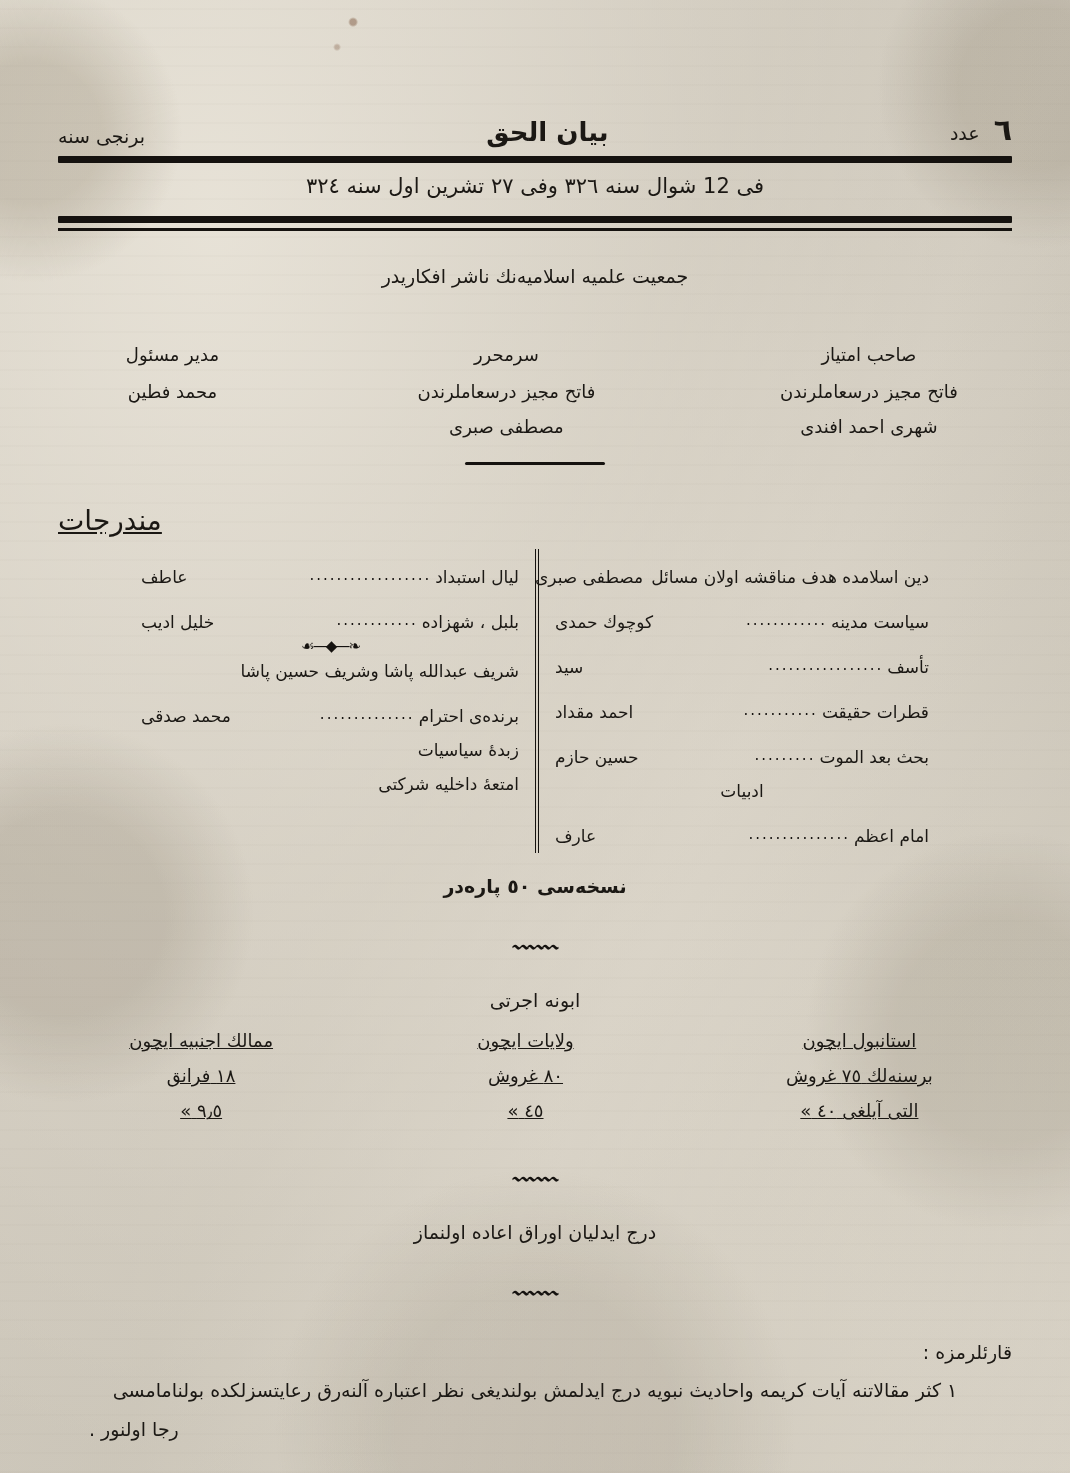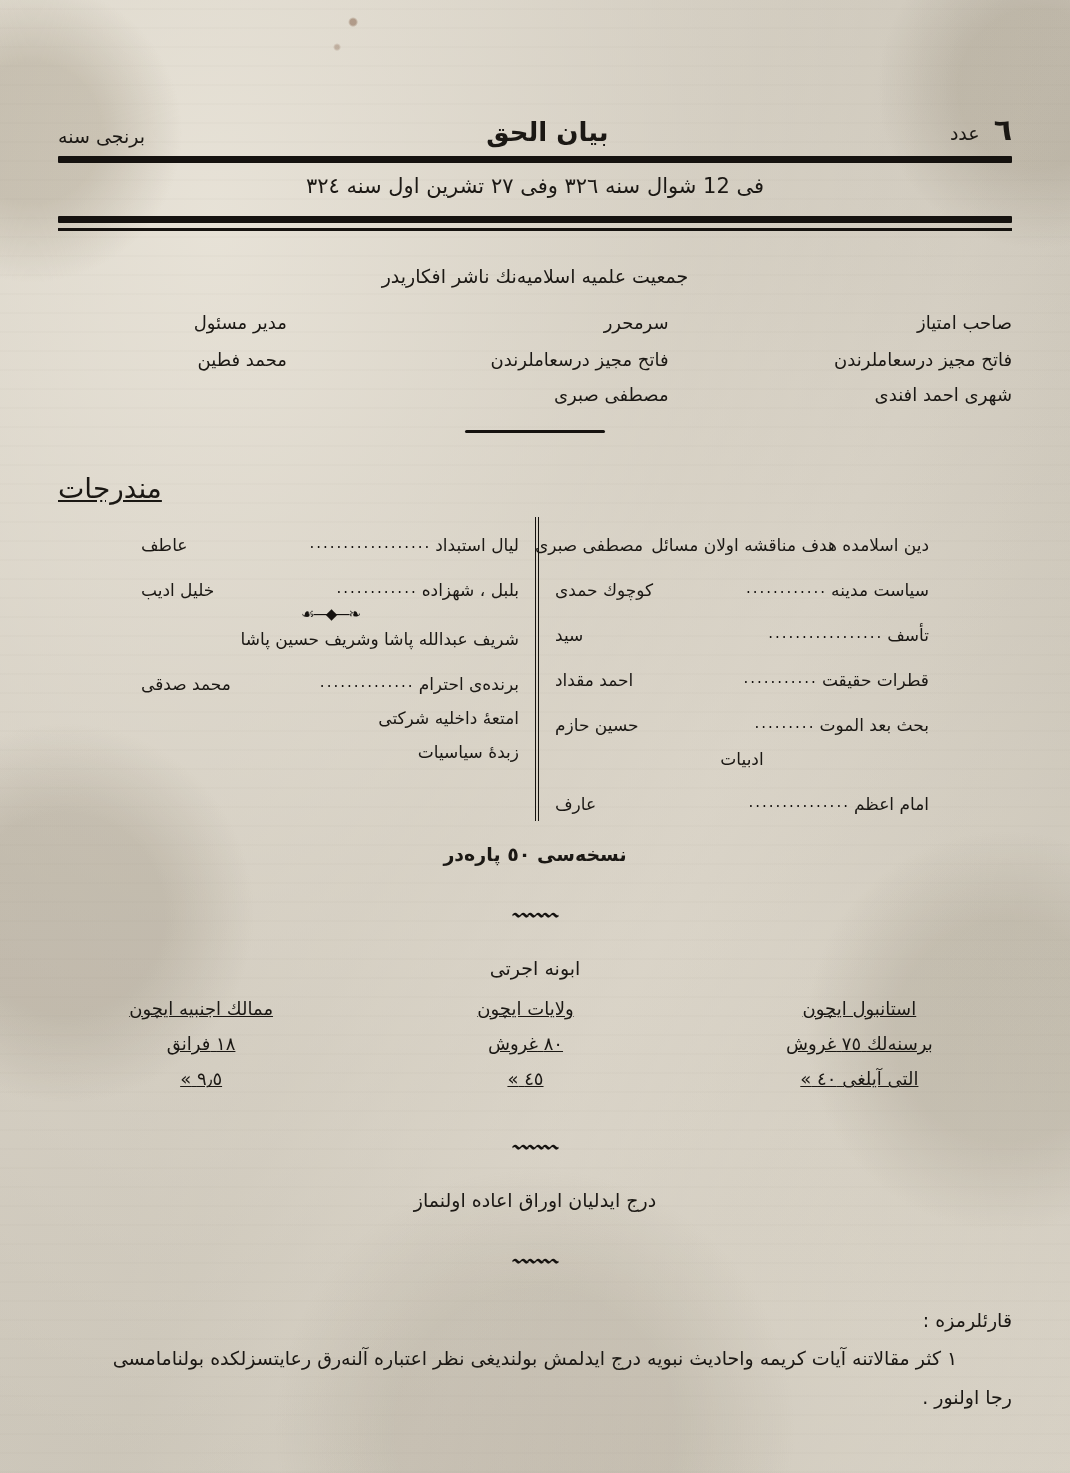--- a/index.html
+++ b/index.html
@@ -112,20 +112,22 @@
   }
   .credits {
     display: flex;
     justify-content: space-between;
     align-items: flex-start;
     margin-top: 18px;
     font-size: 18px;
     line-height: 1.95;
   }
   .credits .col {
+    text-align: center;
+    margin-top: 32px;
   }
   .credits .col.right { flex: 0 0 30%; }
   .credits .col.mid   { flex: 0 0 34%; }
   .credits .col.left  { flex: 0 0 24%; }
   .credits .role { margin-bottom: 2px; }
   .orn {
     margin: 14px auto 0;
     width: 140px;
     height: 10px;
     position: relative;
@@ -237,22 +239,23 @@
     margin-top: 40px;
   }
   .warn-body {
     font-size: 19px;
     line-height: 2.1;
     text-align: center;
     margin-top: 8px;
   }
   .warn-body .l2 {
     display: block;
-    text-align: right;
+    text-align: left;
     padding-left: 4px;
+    margin-left: 27px;
   }
 </style>
 </head>
 <body>
 
 <div class="page ar">
   <div class="content">
 
     <div class="masthead">
       <div class="issue">
@@ -345,24 +348,24 @@
         <div class="orn-fancy">❧—◆—☙</div>
         <div class="toc-row plain">
           <span class="t">شریف عبدالله پاشا وشریف حسین پاشا</span>
         </div>
         <div class="toc-row">
           <span class="t">برنده‌ی احترام</span>
           <span class="dots">..............</span>
           <span class="a">محمد صدقی</span>
         </div>
         <div class="toc-row plain">
+          <span class="t">زبدهٔ سیاسیات</span>
+        </div>
+        <div class="toc-row plain">
           <span class="t">امتعهٔ داخلیه شركتی</span>
-        </div>
-        <div class="toc-row plain">
-          <span class="t">زبدهٔ سیاسیات</span>
         </div>
       </div>
     </div>
 
     <div class="price">نسخه‌سی ٥٠ پاره‌در</div>
 
     <div class="sep-wave">〰〰〰</div>
 
     <div class="subs-title">ابونه اجرتی</div>
 

